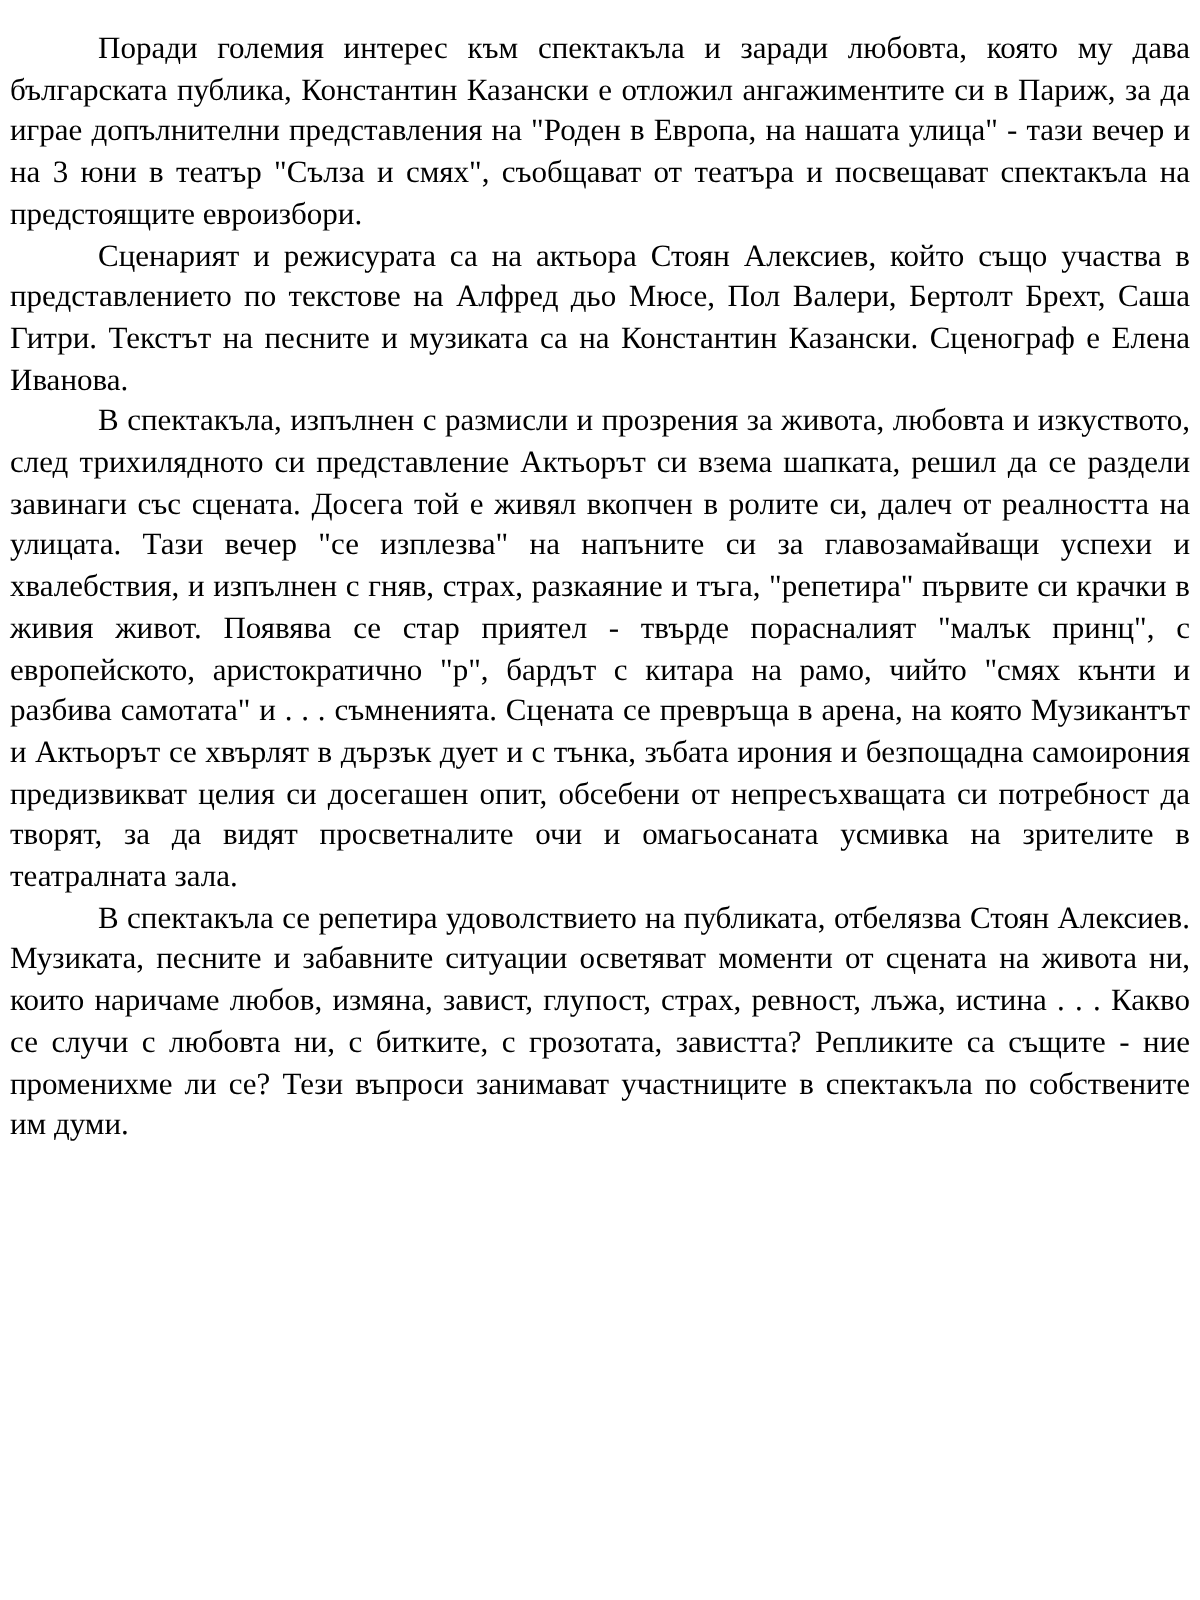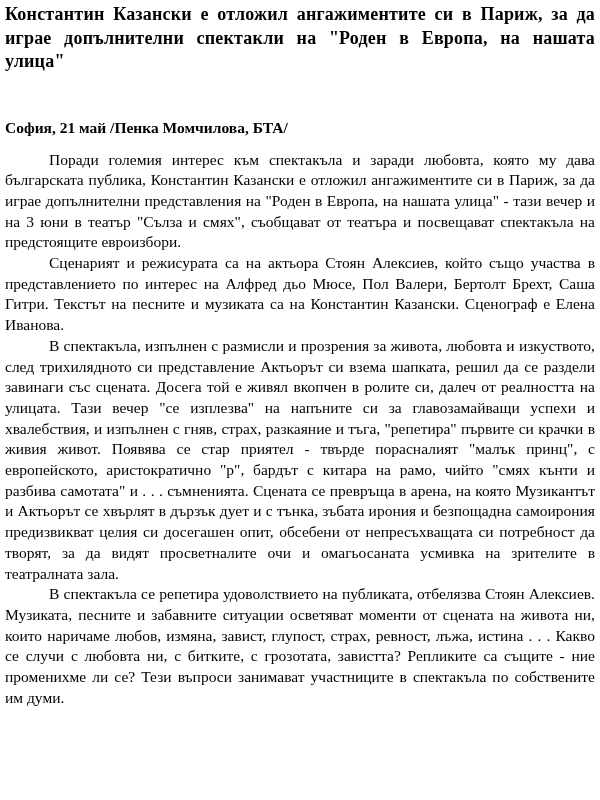--- a/index.html
+++ b/index.html
@@ -40,24 +40,22 @@
     text-indent: 44px;
   }
   .body-paragraph.first {
     margin-top: 12px;
   }
 </style>
 </head>
 <body>
 
 <div class="page">
-  <h1 class="article-title">Константин Казански е отложил ангажиментите си в Париж, за да играе допълнителни спектакли на "Роден в Европа, на нашата улица"</h1>
 
-  <p class="dateline">София, 21 май /Пенка Момчилова, БТА/</p>
 
   <p class="body-paragraph first">Поради големия интерес към спектакъла и заради любовта, която му дава българската публика, Константин Казански е отложил ангажиментите си в Париж, за да играе допълнителни представления на "Роден в Европа, на нашата улица" - тази вечер и на 3 юни в театър "Сълза и смях", съобщават от театъра и посвещават спектакъла на предстоящите евроизбори.</p>
 
-  <p class="body-paragraph">Сценарият и режисурата са на актьора Стоян Алексиев, който също участва в представлението по интерес на Алфред дьо Мюсе, Пол Валери, Бертолт Брехт, Саша Гитри. Текстът на песните и музиката са на Константин Казански. Сценограф е Елена Иванова.</p>
+  <p class="body-paragraph">Сценарият и режисурата са на актьора Стоян Алексиев, който също участва в представлението по текстове на Алфред дьо Мюсе, Пол Валери, Бертолт Брехт, Саша Гитри. Текстът на песните и музиката са на Константин Казански. Сценограф е Елена Иванова.</p>
 
   <p class="body-paragraph">В спектакъла, изпълнен с размисли и прозрения за живота, любовта и изкуството, след трихилядното си представление Актьорът си взема шапката, решил да се раздели завинаги със сцената. Досега той е живял вкопчен в ролите си, далеч от реалността на улицата. Тази вечер "се изплезва" на напъните си за главозамайващи успехи и хвалебствия, и изпълнен с гняв, страх, разкаяние и тъга, "репетира" първите си крачки в живия живот. Появява се стар приятел - твърде порасналият "малък принц", с европейското, аристократично "р", бардът с китара на рамо, чийто "смях кънти и разбива самотата" и . . . съмненията. Сцената се превръща в арена, на която Музикантът и Актьорът се хвърлят в дързък дует и с тънка, зъбата ирония и безпощадна самоирония предизвикват целия си досегашен опит, обсебени от непресъхващата си потребност да творят, за да видят просветналите очи и омагьосаната усмивка на зрителите в театралната зала.</p>
 
   <p class="body-paragraph">В спектакъла се репетира удоволствието на публиката, отбелязва Стоян Алексиев. Музиката, песните и забавните ситуации осветяват моменти от сцената на живота ни, които наричаме любов, измяна, завист, глупост, страх, ревност, лъжа, истина . . . Какво се случи с любовта ни, с битките, с грозотата, завистта? Репликите са същите - ние променихме ли се? Тези въпроси занимават участниците в спектакъла по собствените им думи.</p>
 </div>
 
 </body></html>

